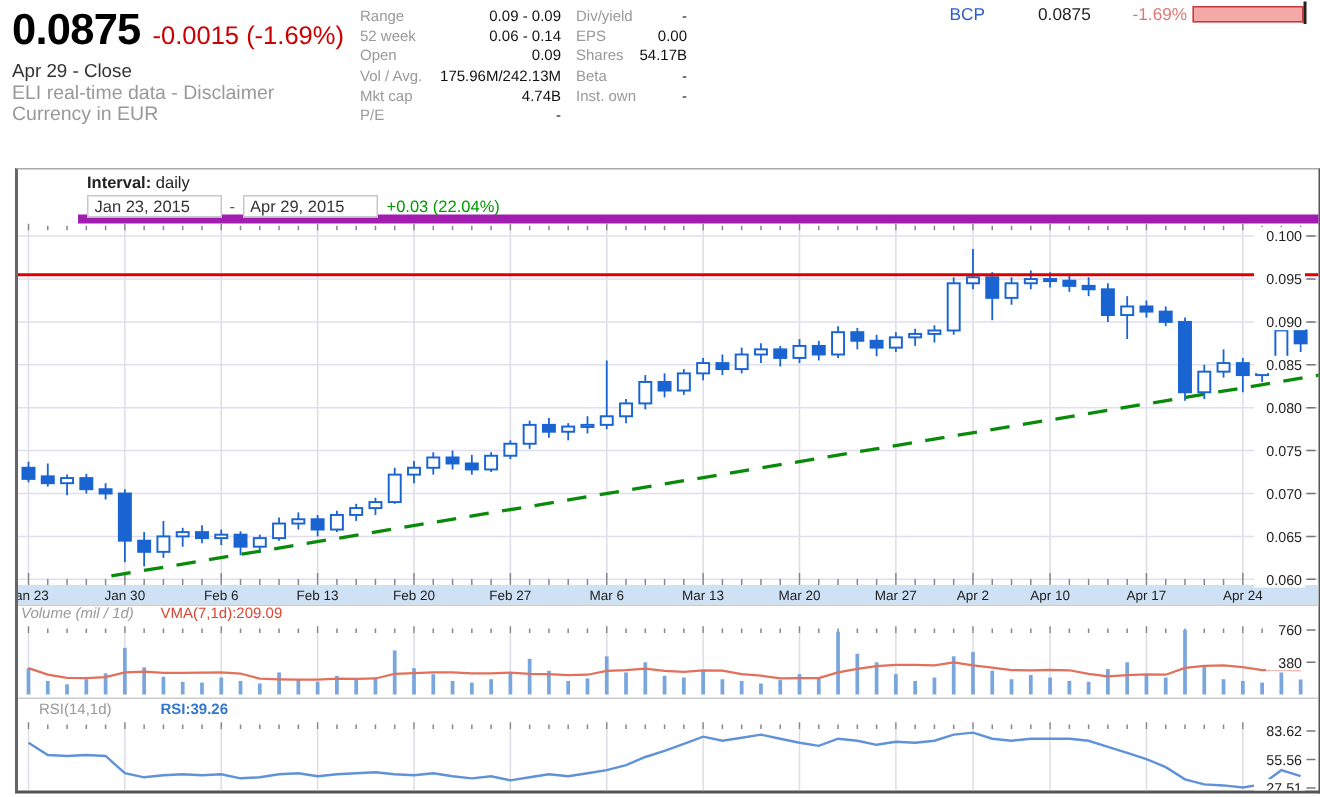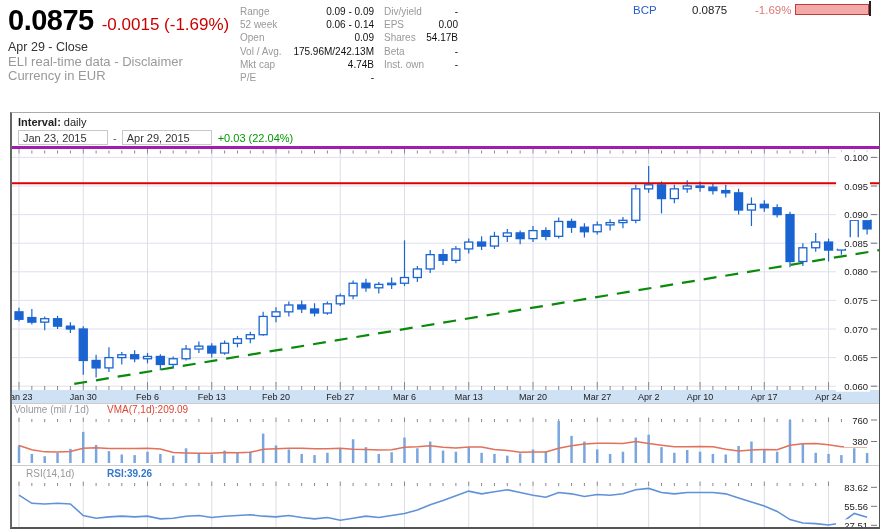--- a/index.html
+++ b/index.html
@@ -22,31 +22,31 @@
   .tk-sym{position:absolute;left:33px;top:1px;color:#2a5ccc;cursor:pointer;text-align:center;}
   .tk-price{position:absolute;left:92px;top:1px;color:#222;}
   .tk-chg{position:absolute;left:155px;top:1px;color:#dd7777;}
   .sparkbar{position:absolute;left:195px;top:1px;width:72px;height:9px;
             background:#f4a9a9;border:1px solid #c43b3b;}
   .sparktick{position:absolute;left:269px;top:-2px;width:2px;height:15px;background:#222;}
   
   .chart-panel{position:absolute;left:10px;top:112px;width:867px;height:414px;
                background:#fff;border-top:1px solid #aaa;border-right:1px solid #555;
                border-left:2px solid #666;border-bottom:2px solid #555;}
-  .chart-header{height:36px;box-sizing:border-box;padding:3px 0 0 6px;border-bottom:3px solid #a21caf;}
+  .chart-header{height:36px;box-sizing:border-box;padding:3px 0 0 6px;border-bottom:6px solid #a21caf;margin-left:40px;}
   .interval-line{font-size:11px;color:#222;}
   .interval-line b{font-weight:bold;}
   .date-line{margin-top:2px;display:flex;align-items:center;font-size:11px;}
   .date-input{width:80px;height:13px;border:1px solid #c8c8c8;font-size:11px;color:#333;
               padding:0 4px;font-family:"Liberation Sans",sans-serif;}
   .dash-sep{margin:0 5px;color:#555;}
   .range-change{color:#009900;margin-left:6px;font-size:11px;}
   #chart-svg{display:block;}
   .pane-label{position:absolute;font-size:10px;color:#999;}
-  .vol-label{left:2px;top:291px;}
+  .vol-label{left:2px;top:291px;font-style:italic;}
   .vma-label{left:95px;top:291px;color:#dd4433;}
   .rsi-label{left:2px;top:355px;margin-left:12px;}
   .rsi-value{left:95px;top:355px;color:#3377cc;font-weight:bold;}
 </style>
 </head>
 <body>
 
 <div class="price-block">
   <span class="big-price">0.0875</span><span class="price-change">-0.0015 (-1.69%)</span>
   <div class="close-date">Apr 29 - Close</div>

